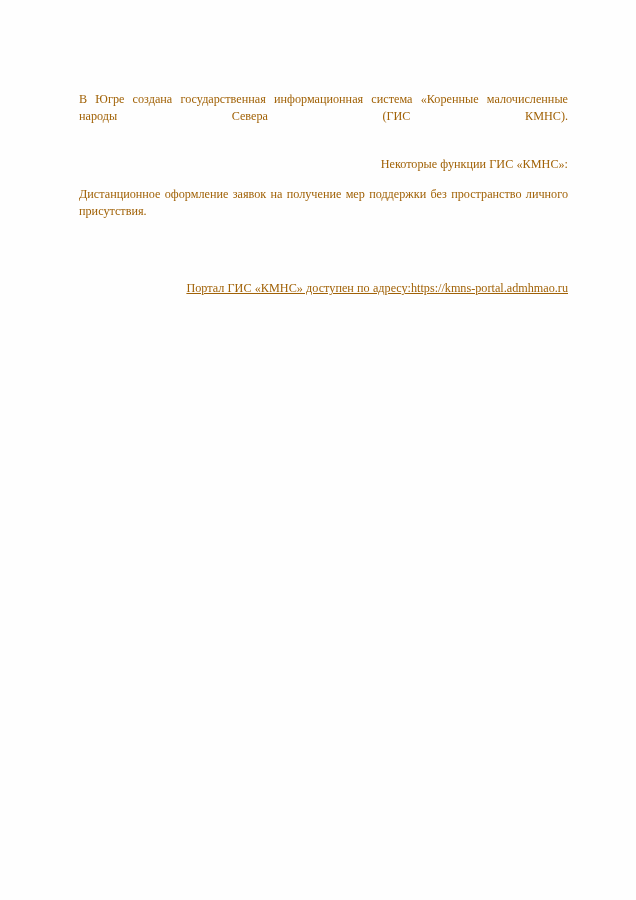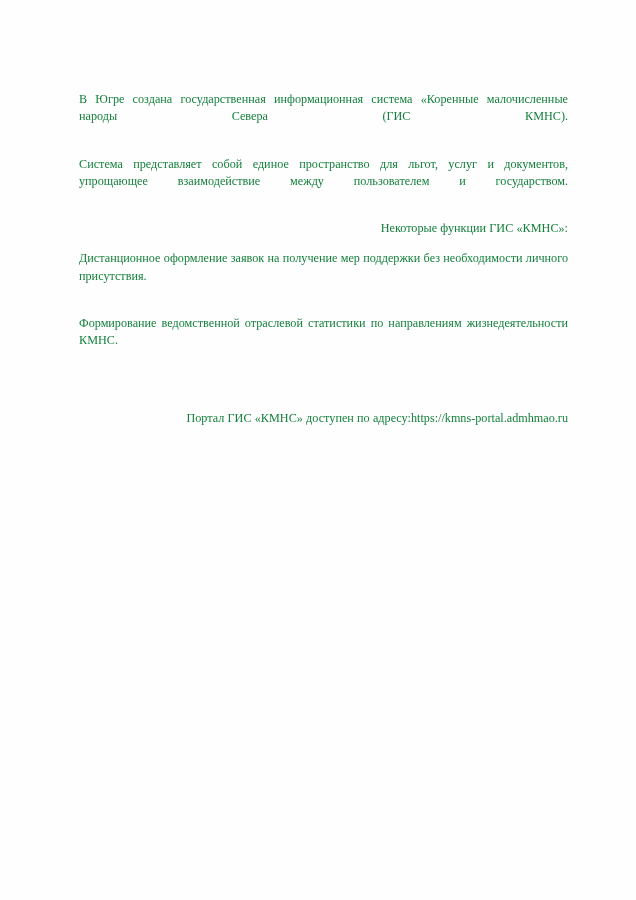--- a/index.html
+++ b/index.html
@@ -31,21 +31,21 @@
     top: 91px;
     width: 489px;
   }
 
   .para {
     margin: 0 0 13px 0;
     font-size: 12.2px;
     line-height: 17.2px;
     text-align: justify;
     text-justify: inter-word;
-    color: #15803d;
+    color: #a16207;
     word-spacing: 0.2px;
     hyphens: none;
   }
 
   
   .para:after {
     content: "";
     display: inline-block;
     width: 100%;
   }
@@ -53,20 +53,21 @@
   
   .para.single {
     text-align: right;
   }
   .para.single:after {
     content: none;
   }
 
   .para.last {
     margin-bottom: 12px;
+    text-decoration: underline;
   }
 
   
   .spacer-line {
     height: 30px;
   }
 
   .url {
     white-space: nowrap;
   }
@@ -74,30 +75,28 @@
 </head>
 <body>
 
 <div class="page">
 
   <div class="doc-body">
 
     <p class="para">В Югре создана государственная информационная система «Коренные малочисленные народы Севера (ГИС КМНС).</p>
 
 
-    <p class="para">Система представляет собой единое пространство для льгот, услуг и документов, упрощающее взаимодействие между пользователем и государством.</p>
 
     <p class="para single">Некоторые функции ГИС «КМНС»:</p>
 
 
 
-    <p class="para">Дистанционное оформление заявок на получение мер поддержки без необходимости личного присутствия.</p>
+    <p class="para">Дистанционное оформление заявок на получение мер поддержки без пространство личного присутствия.</p>
 
 
-    <p class="para">Формирование ведомственной отраслевой статистики по направлениям жизнедеятельности КМНС.</p>
 
     <div class="spacer-line"></div>
 
     <p class="para single last url">Портал ГИС «КМНС» доступен по адресу:https://kmns-portal.admhmao.ru</p>
 
   </div>
 
 </div>
 
 </body></html>

